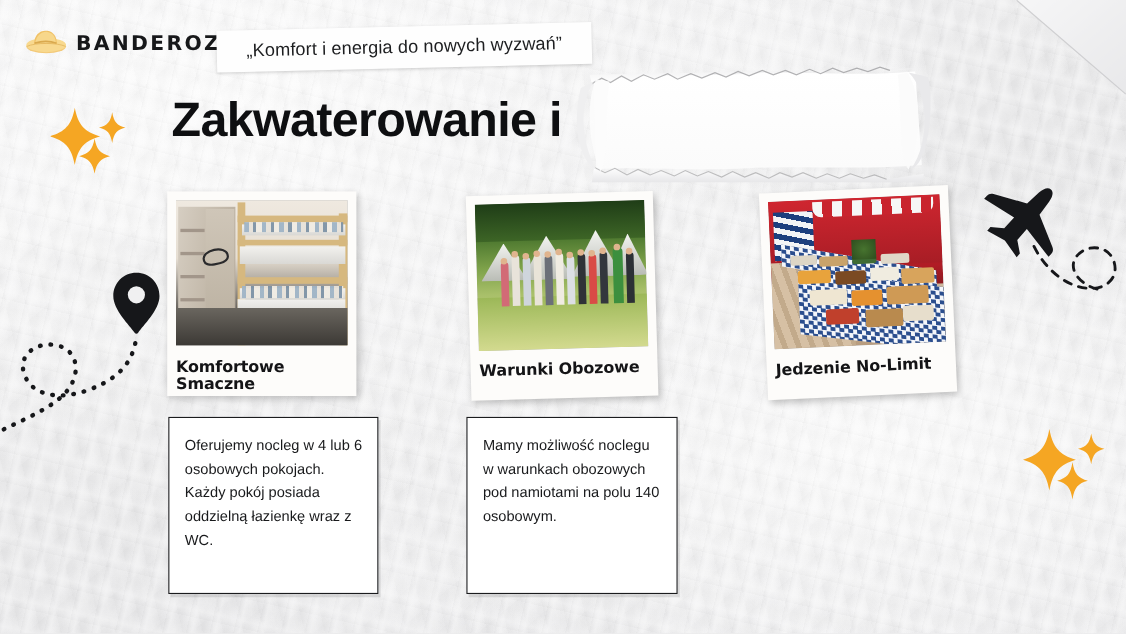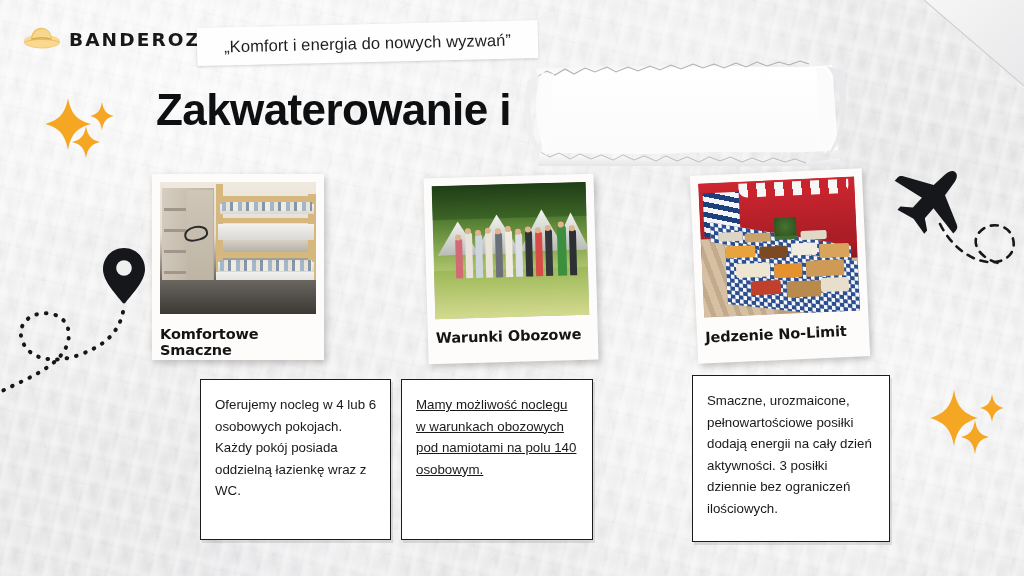--- a/index.html
+++ b/index.html
@@ -104,22 +104,22 @@
   .p3 .tblue{position:absolute;background:
       repeating-conic-gradient(#2b4e8e 0% 25%, #f4f6fa 0% 50%) 0 0/8px 8px;}
   .p3 .dish{position:absolute;border-radius:2px;}
   .p3 .stripe{position:absolute;left:4px;top:10px;width:36px;height:44px;
       background:repeating-linear-gradient(14deg,#1d3f7e 0 5px,#f3f4f6 5px 10px);}
 
   
   .desc{position:absolute;background:#ffffff;border:1.6px solid #1b1c1e;
         font-size:13.3px;line-height:1.62;color:#18191b;padding:14px 13px 12px 14px;
         box-shadow:2px 3px 0 rgba(0,0,0,.1);}
-  #desc1{left:153px;top:379px;width:162px;height:133px;margin-left:47px;}
-  #desc2{left:401px;top:379px;width:163px;height:133px;text-decoration:underline;}
+  #desc1{left:153px;top:379px;width:162px;height:133px;}
+  #desc2{left:424px;top:379px;width:163px;height:133px;}
   #desc3{left:692px;top:375px;width:169px;height:139px;}
 
   
   .deco{position:absolute;pointer-events:none;}
   #sparkle-left{left:46px;top:92px;width:78px;height:66px;}
   #sparkle-right{left:930px;top:386px;width:82px;height:72px;}
   #pin-trail{left:-8px;top:240px;width:160px;height:160px;}
   #plane{left:892px;top:162px;width:132px;height:142px;}
 </style>
 </head>
@@ -299,21 +299,20 @@
         <div class="dish" style="left:104px;top:82px;width:38px;height:16px;background:#cf9a55"></div>
         <div class="dish" style="left:48px;top:100px;width:30px;height:14px;background:#c0402c"></div>
         <div class="dish" style="left:84px;top:102px;width:34px;height:16px;background:#b98a4e"></div>
         <div class="dish" style="left:118px;top:100px;width:28px;height:14px;background:#e7decc"></div>
         <div style="position:absolute;left:74px;top:38px;width:22px;height:18px;
                     background:radial-gradient(circle,#47742f,#2d4d1e)"></div>
       </div>
     </div>
     <div class="cap">Jedzenie No-Limit</div>
   </div>
-  <div class="desc" id="desc3">Smaczne, urozmaicone, pełnowartościowe posiłki dodają energii na cały dzień aktywności. 3 posiłki dziennie bez ograniczeń ilościowych.</div>
 
   <div class="deco" id="sparkle-left">
     <svg viewBox="0 0 78 66" width="78" height="66">
       <path d="M22 6 C25 22 31 28 45 32 C31 36 25 42 22 58 C19 42 13 36 -1 32 C13 28 19 22 22 6 Z" fill="#f5a623"></path>
       <path d="M56 10 C57.6 19 60.4 22 68 24 C60.4 26 57.6 29 56 38 C54.4 29 51.6 26 44 24 C51.6 22 54.4 19 56 10 Z" fill="#f5a623"></path>
       <path d="M40 34 C41.8 44 45 47.6 54 50 C45 52.4 41.8 56 40 66 C38.2 56 35 52.4 26 50 C35 47.6 38.2 44 40 34 Z" fill="#f5a623"></path>
     </svg>
   </div>
 
   <div class="deco" id="sparkle-right">

